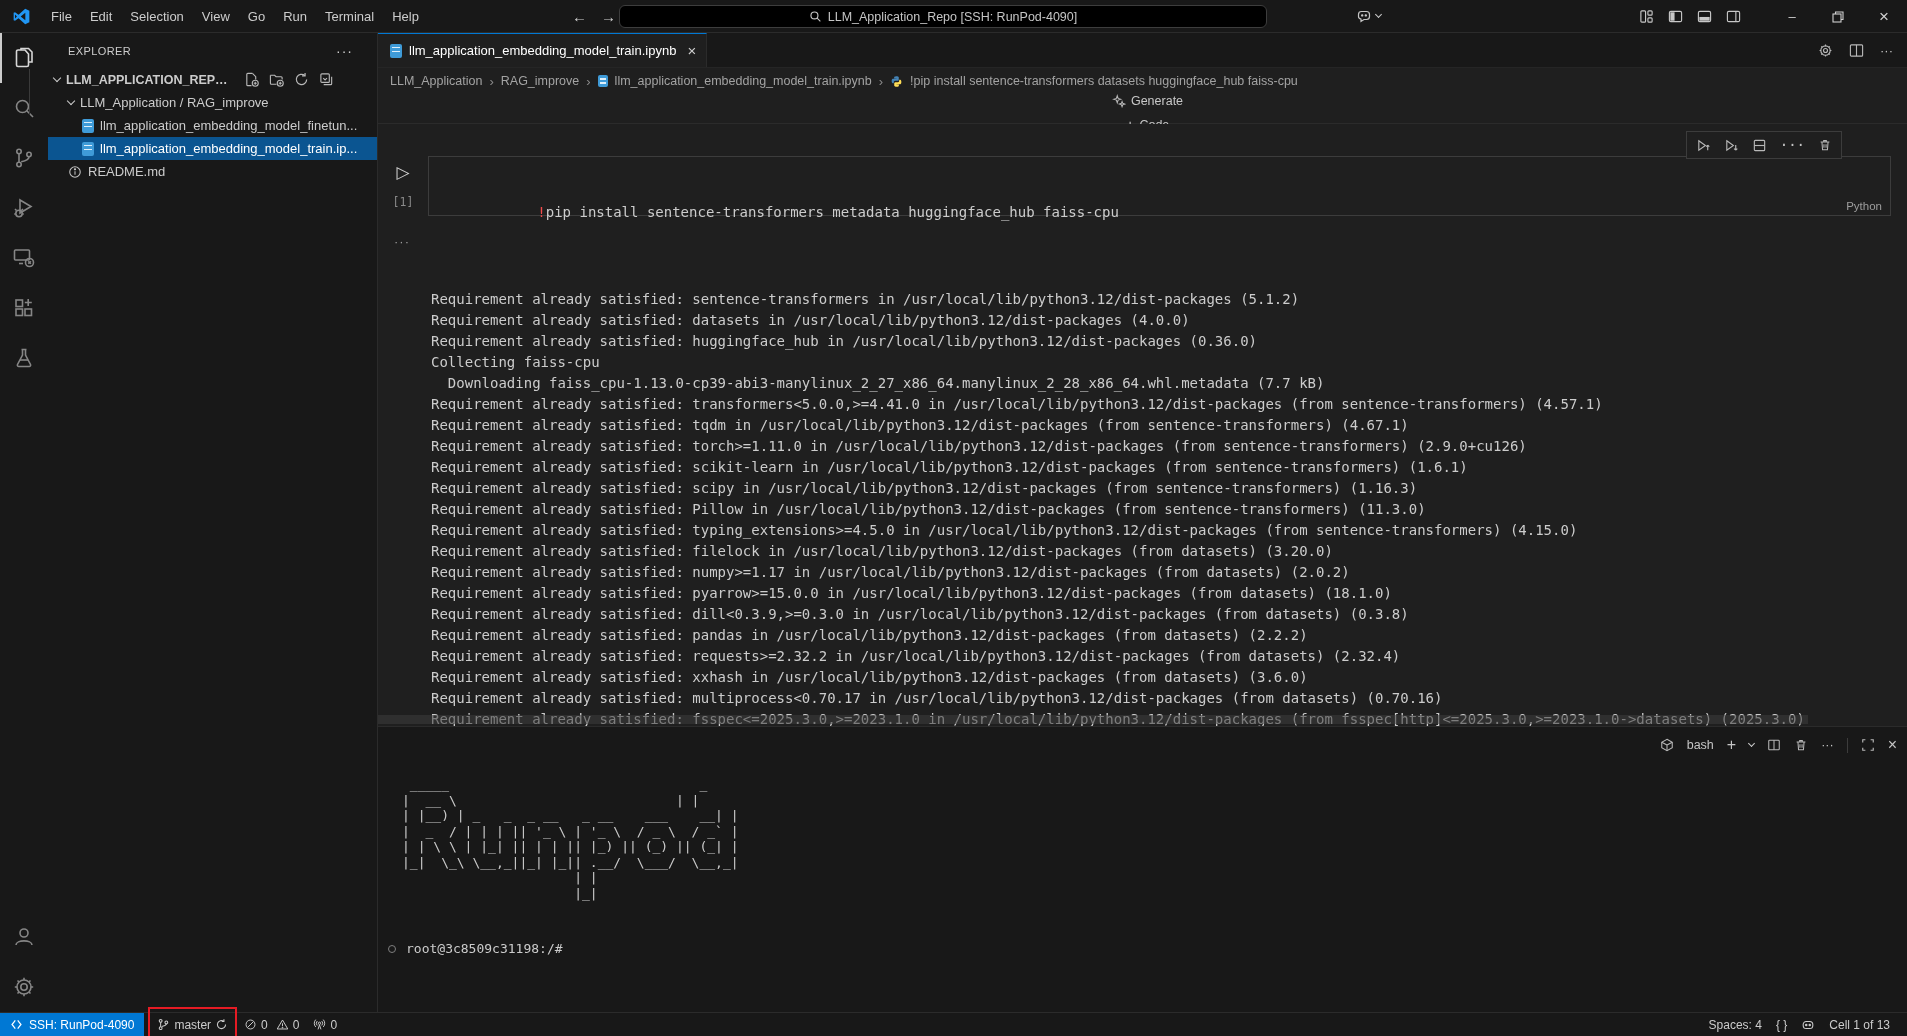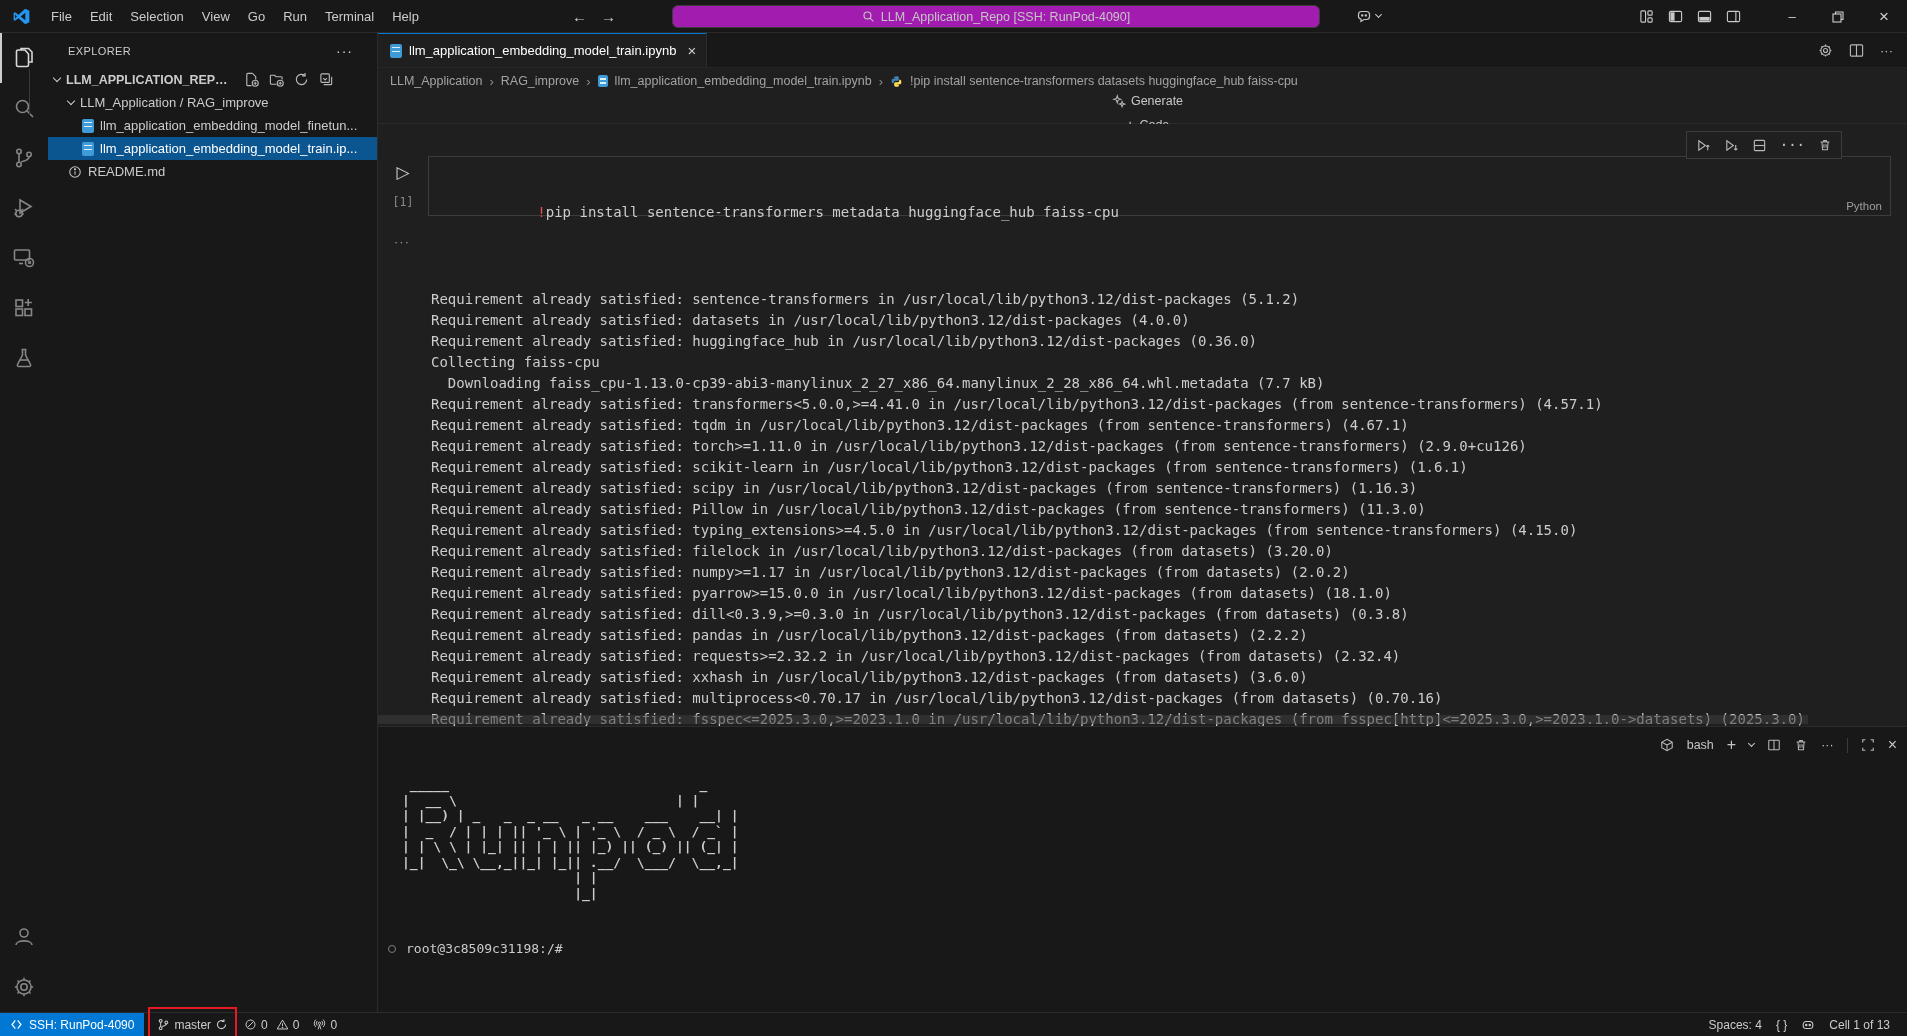--- a/index.html
+++ b/index.html
@@ -9,21 +9,21 @@
   .ico{color:#b8b8b8;display:inline-flex;align-items:center;justify-content:center;}
   .chev{display:inline-block;width:6px;height:6px;border-right:1.4px solid #ccc;border-bottom:1.4px solid #ccc;}
   .chev.down{transform:rotate(45deg);margin-top:-3px;}
   .chev.right{transform:rotate(-45deg);}
   
   .titlebar{height:33px;background:#181818;border-bottom:1px solid #2b2b2b;display:flex;align-items:center;position:relative;}
   .vslogo{margin:0 12px 0 13px;}
   .menus{display:flex;}
   .menu-item{padding:0 9px;height:24px;display:flex;align-items:center;border-radius:5px;color:#ccc;cursor:default;}
   .nav-arrows{position:absolute;left:572px;display:flex;gap:14px;color:#cfcfcf;font-size:15px;}
-  .cmd-center{position:absolute;left:672px;top:5px;width:648px;height:23px;background:#a21caf;border:1px solid #3d3d3d;border-radius:6px;display:flex;align-items:center;justify-content:center;gap:6px;color:#c5c5c5;font-size:12.5px;}
+  .cmd-center{position:absolute;left:619px;top:5px;width:648px;height:23px;background:#000000;border:1px solid #3d3d3d;border-radius:6px;display:flex;align-items:center;justify-content:center;gap:6px;color:#c5c5c5;font-size:12.5px;}
   .copilot-tb{position:absolute;left:1356px;display:flex;align-items:center;gap:4px;}
   .tb-right{position:absolute;right:0;top:0;height:33px;display:flex;align-items:center;}
   .layout-icons{display:flex;gap:14px;margin-right:28px;}
   .win-btn{width:46px;height:33px;display:flex;align-items:center;justify-content:center;color:#d0d0d0;}
   
   .main{display:flex;height:979px;}
   .activitybar{width:48px;background:#181818;display:flex;flex-direction:column;align-items:center;flex-shrink:0;}
   .ab-item{width:48px;height:50px;display:flex;align-items:center;justify-content:center;color:#868686;border-left:2px solid transparent;border-right:2px solid transparent;}
   .ab-item.active{color:#d7d7d7;border-left-color:#cccccc;}
   .ab-spacer{flex:1;}
@@ -73,21 +73,21 @@
   .hscrollbar .thumb{height:100%;width:94%;background:#3d3d3d;opacity:.55;}
   
   .panel{height:286px;background:#181818;border-top:1px solid #2b2b2b;display:flex;flex-direction:column;flex-shrink:0;}
   .panel-header{height:36px;display:flex;align-items:center;padding:0 10px 0 18px;flex-shrink:0;}
   .panel-tabs{display:flex;gap:24px;font-size:11.5px;letter-spacing:.4px;color:#9d9d9d;}
   .panel-tab{height:36px;display:flex;align-items:center;border-bottom:1.5px solid transparent;}
   .panel-tab.active{color:#e7e7e7;border-bottom-color:#0078d4;}
   .panel-actions{margin-left:auto;display:flex;align-items:center;gap:13px;color:#c5c5c5;font-size:12.5px;}
   .pa-sep{width:1px;height:15px;background:#3c3c3c;}
   .terminal{flex:1;padding:14px 0 0 24px;font-family:"DejaVu Sans Mono",monospace;color:#cccccc;overflow:hidden;}
-  .t-art{font-size:13px;line-height:15.5px;white-space:pre;font-weight:bold;}
+  .t-art{font-size:13px;line-height:15.5px;white-space:pre;}
   .t-doc{margin-top:10px;font-size:13px;line-height:19px;}
   .t-link{color:#3b94ff;font-weight:bold;}
   .prompt-row{margin-top:40px;display:flex;align-items:center;gap:10px;font-size:13px;margin-left:-14px;}
   .cmd-circle{width:8px;height:8px;border:1.4px solid #7e7e7e;border-radius:50%;flex-shrink:0;}
   
   .statusbar{height:24px;background:#181818;border-top:1px solid #2b2b2b;display:flex;align-items:center;font-size:12px;color:#cccccc;position:relative;}
   .sb-item{display:flex;align-items:center;gap:4px;padding:0 7px;height:24px;}
   .remote{background:#0078d4;color:#fff;padding:0 10px;gap:6px;}
   .annotation-box{display:flex;align-items:center;border:2px solid #e51b24;height:36px;margin-left:4px;}
   .sb-right{margin-left:auto;display:flex;align-items:center;padding-right:10px;}

